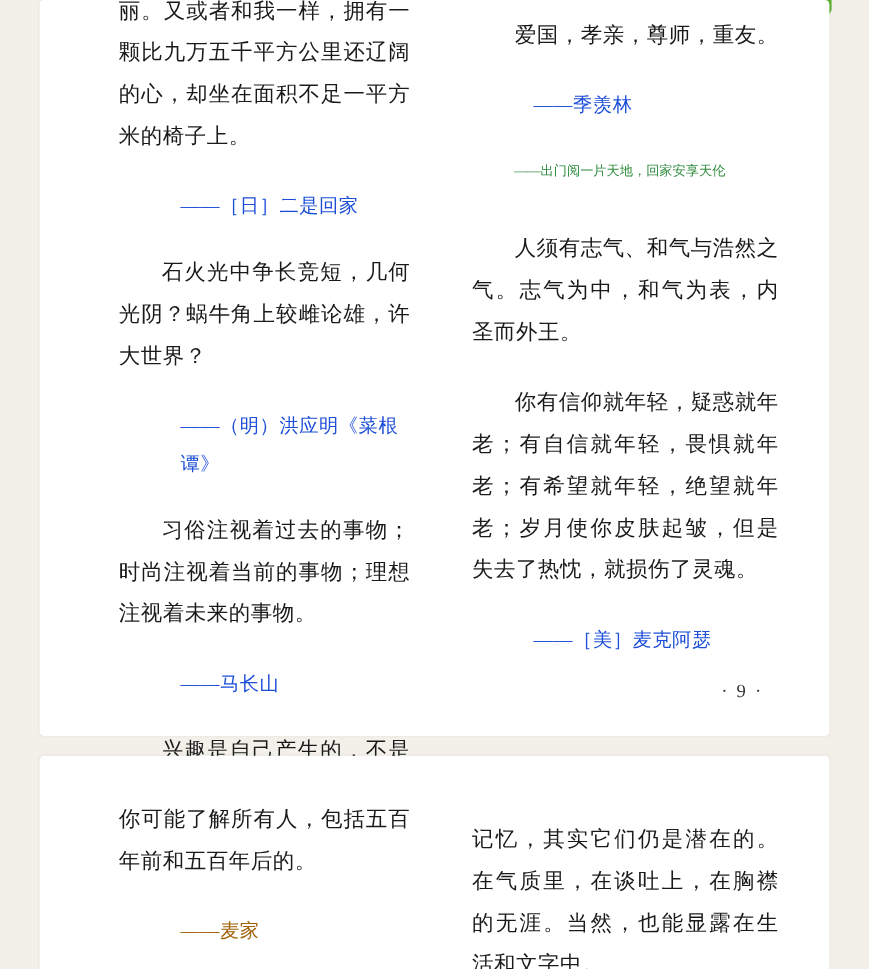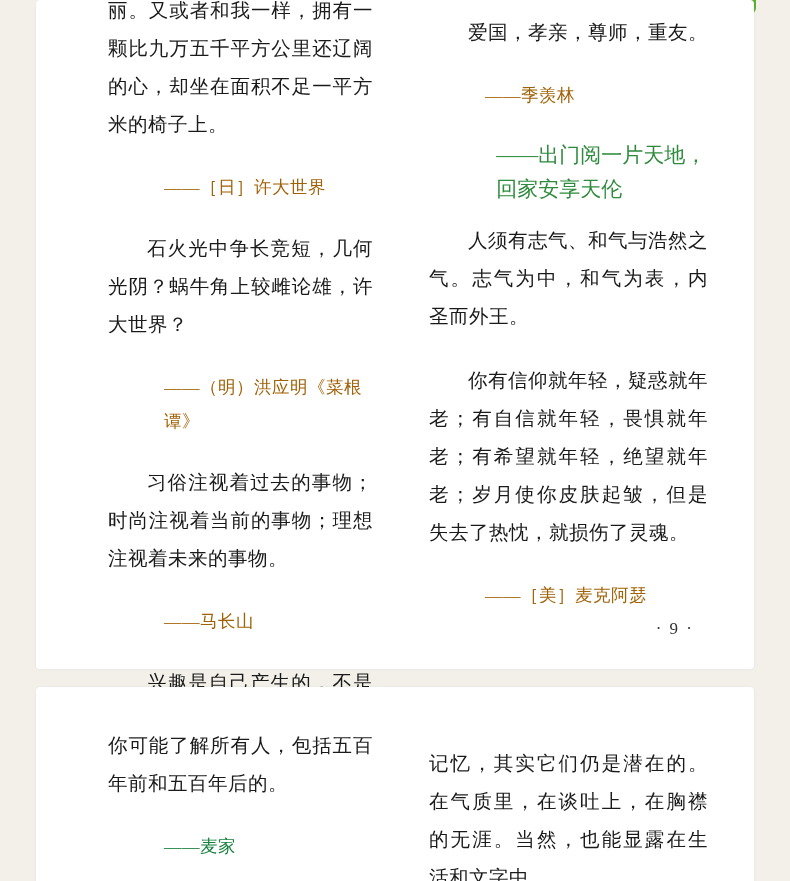--- a/index.html
+++ b/index.html
@@ -60,29 +60,29 @@
     text-indent: 2em;
     letter-spacing: 0.5px;
     text-align: justify;
   }
   .quote.noindent { text-indent: 0; }
 
   .attrib {
     margin: 0 0 26px 0;
     font-size: 17.5px;
     line-height: 34px;
-    color: #a16207;
+    color: #1d4ed8;
     padding-left: 3.2em;
     letter-spacing: 0.5px;
   }
-  .attrib.red { color: #15803d; }
+  .attrib.red { color: #a16207; }
 
   .attrib-long {
-    margin: 0 0 16px 0;
-    font-size: 21px;
+    margin: 0 0 36px 0;
+    font-size: 12px;
     line-height: 34px;
     color: #2e8b3d;
     padding-left: 3.2em;
     text-indent: 0;
   }
 
   .pagenum {
     position: absolute;
     right: 60px;
     bottom: 30px;
@@ -96,21 +96,21 @@
 
 <div id="stage">
 
   <div class="green-tab"></div>
 
   <div class="page page-1">
     <div class="cols p1">
 
       <div class="col left">
         <p class="quote" style="margin-top:-46px;">里九万五千平方公里的绚丽。又或者和我一样，拥有一颗比九万五千平方公里还辽阔的心，却坐在面积不足一平方米的椅子上。</p>
-        <p class="attrib">——［日］许大世界</p>
+        <p class="attrib">——［日］二是回家</p>
 
         <p class="quote">石火光中争长竞短，几何光阴？蜗牛角上较雌论雄，许大世界？</p>
         <p class="attrib">——（明）洪应明《菜根谭》</p>
 
         <p class="quote">习俗注视着过去的事物；时尚注视着当前的事物；理想注视着未来的事物。</p>
         <p class="attrib">——马长山</p>
 
         <p class="quote">兴趣是自己产生的，不是外来的；是必然的，不是偶然的。一个人一定会有某种或某些兴趣。</p>
       </div>
 

